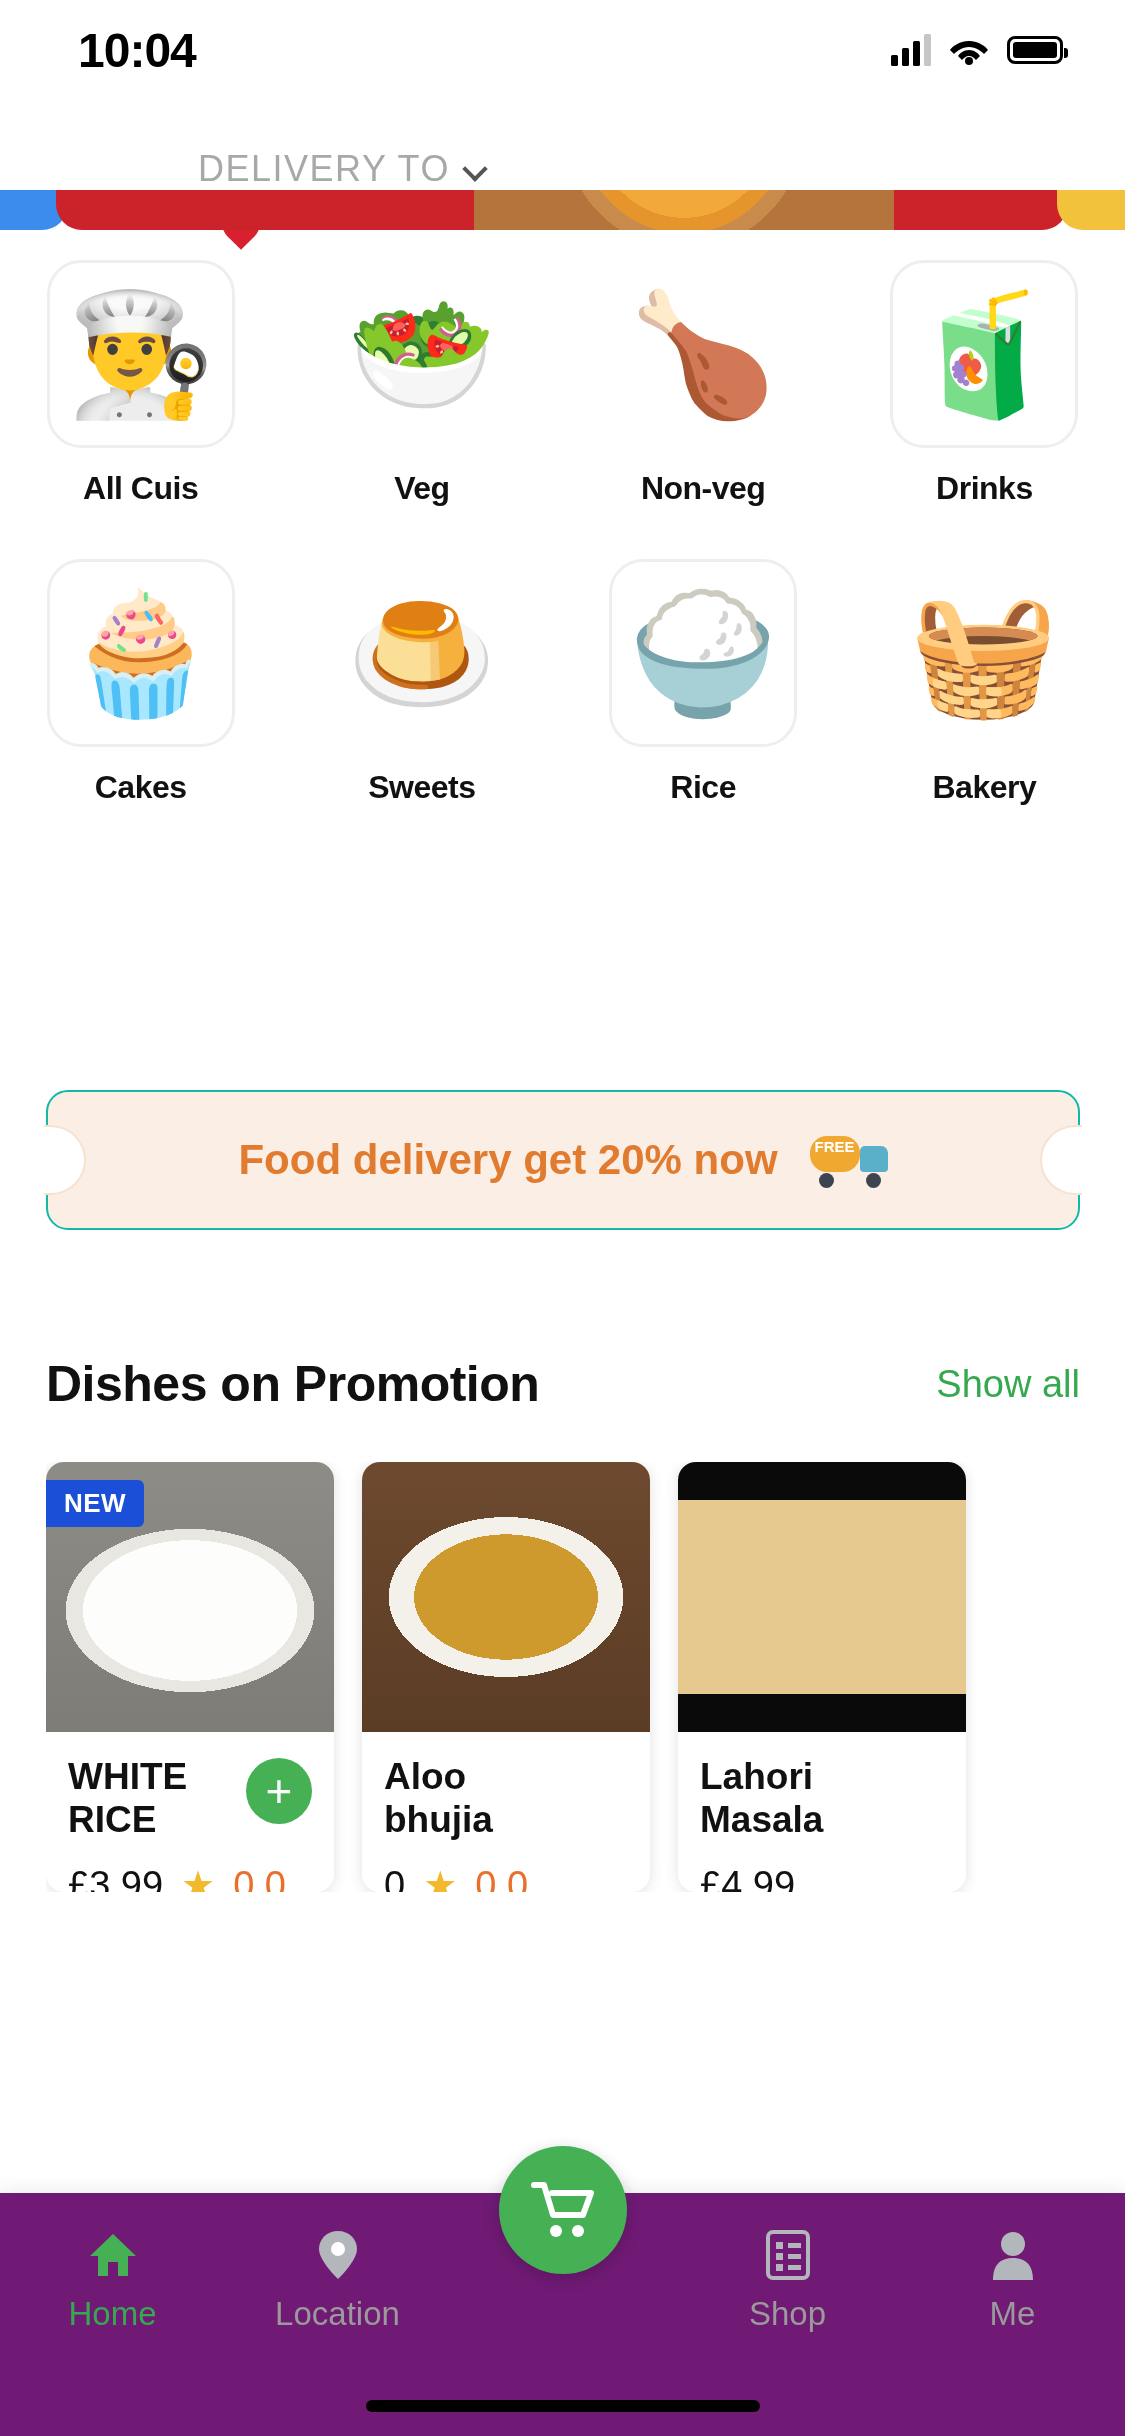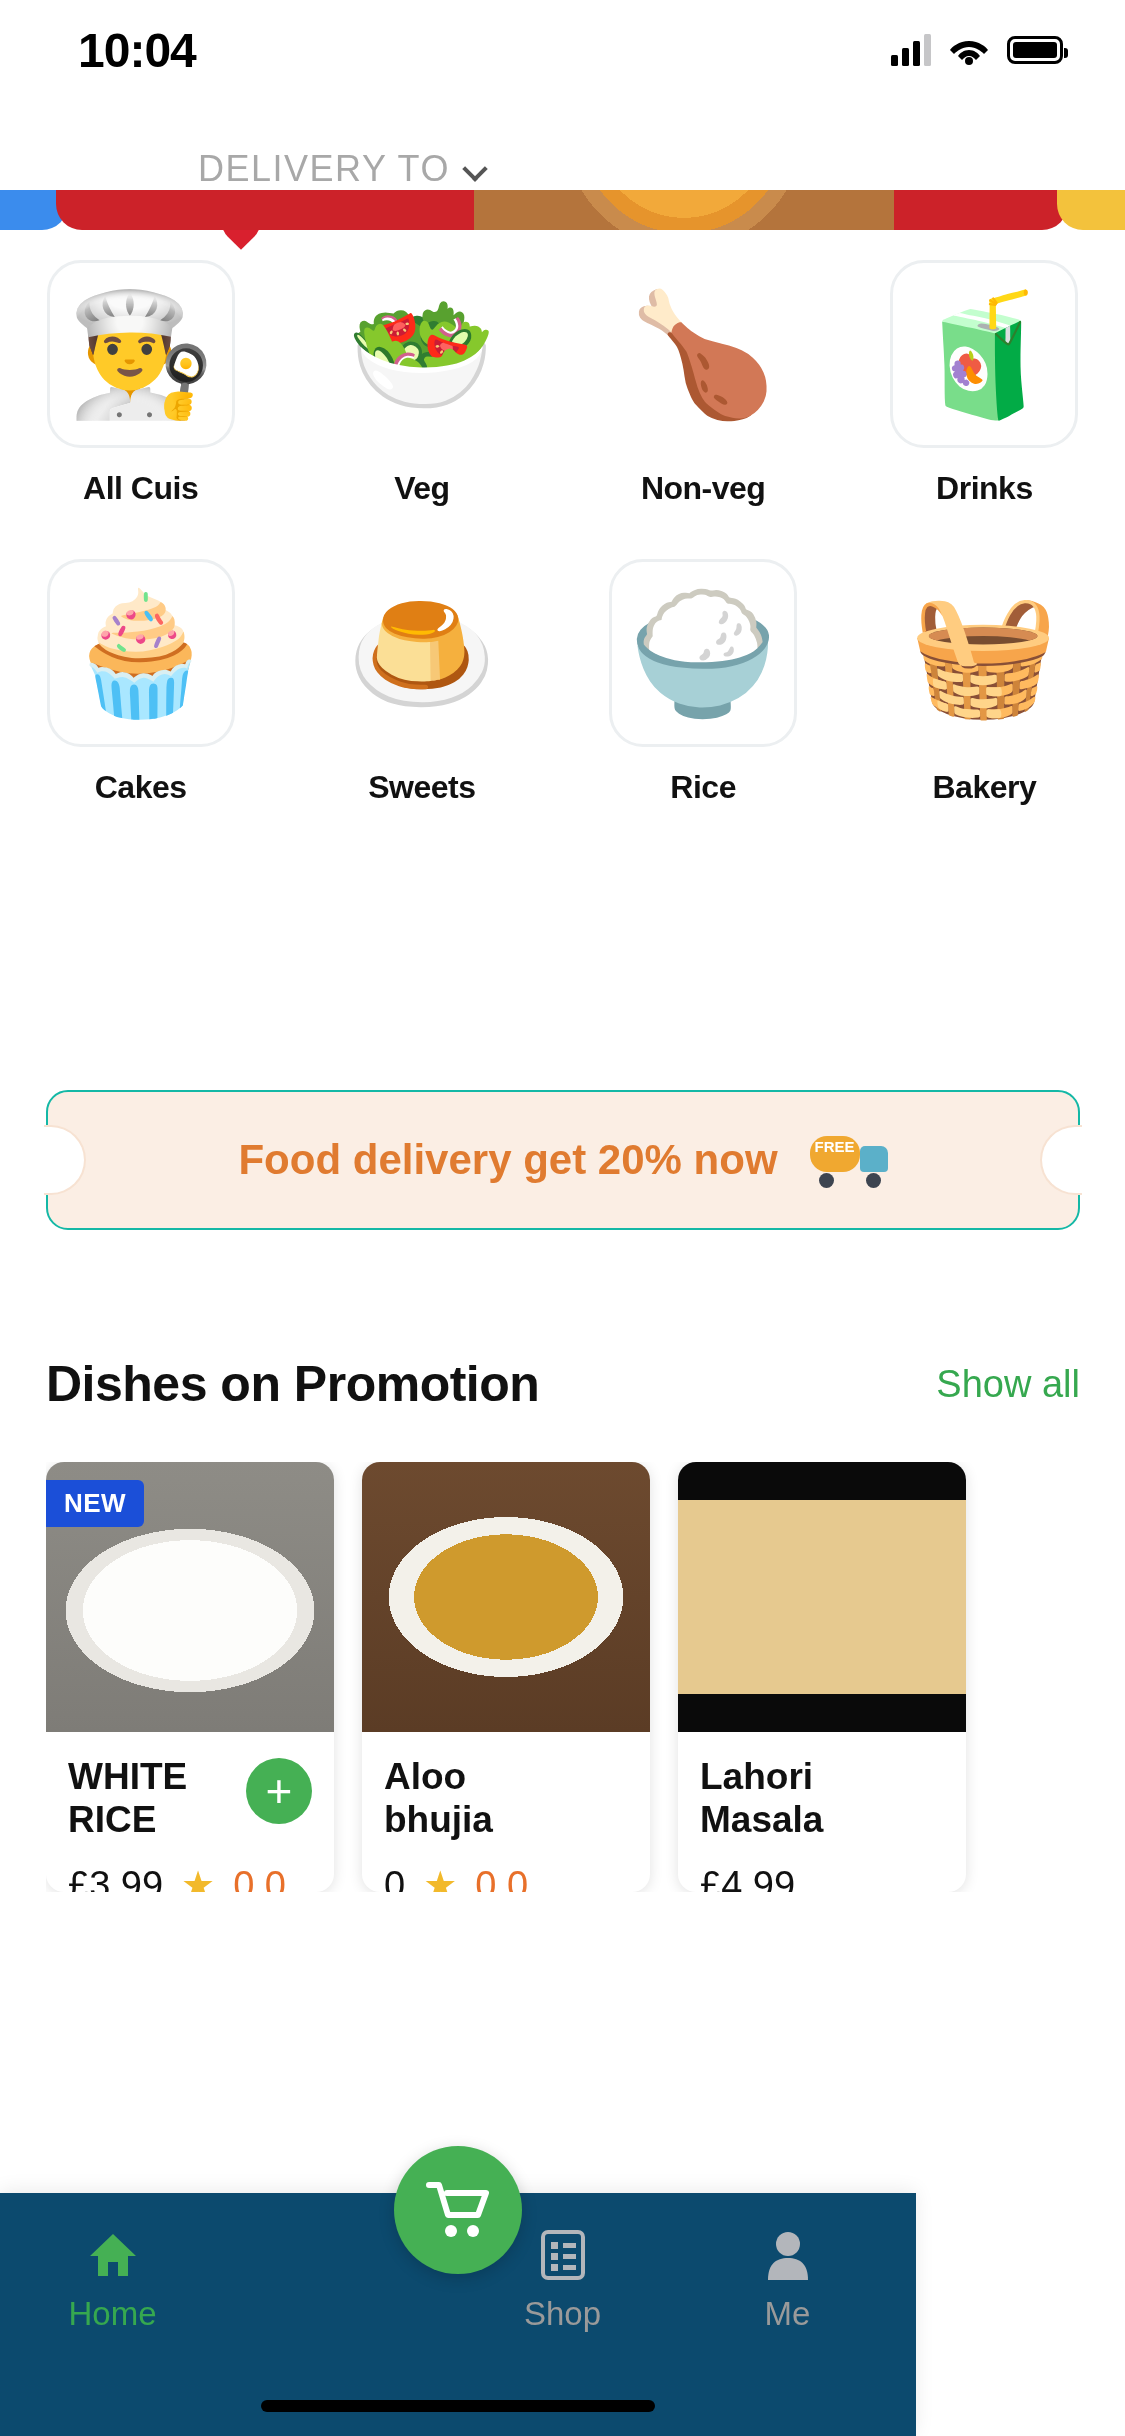--- a/index.html
+++ b/index.html
@@ -186,22 +186,22 @@
   .rating{ font-size:38px; color:#e8702a; }
   .add-btn{
     position:absolute; right:22px; top:296px;
     width:66px; height:66px; border-radius:50%; background:#45b054;
     display:flex; align-items:center; justify-content:center;
     color:#fff; font-size:46px; line-height:1; font-weight:300;
   }
 
   
   .tabbar{
-    position:absolute; bottom:0; left:0; width:916px; height:243px;
-    background:#0c4a6e; box-shadow:0 -3px 18px rgba(0,0,0,.08);
+    position:absolute; bottom:0; left:0; width:1125px; height:243px;
+    background:#701a75; box-shadow:0 -3px 18px rgba(0,0,0,.08);
   }
   .tabs{
     position:absolute; top:0; left:0; width:1125px; height:175px;
     display:grid; grid-template-columns:repeat(5,1fr); align-items:center;
   }
   .tab{ display:flex; flex-direction:column; align-items:center; gap:14px; }
   .tab-ico{ width:52px; height:52px; display:flex; align-items:center; justify-content:center; }
   .tab-lbl{ font-size:33px; color:#9a9a9a; }
   .tab.active .tab-lbl{ color:#36a84f; }
   .fab{
@@ -383,20 +383,29 @@
 
     <div class="tab active">
       <span class="tab-ico">
         <svg width="50" height="46" viewBox="0 0 50 46">
             <path d="M25 2 L48 24 H40 V44 H30 V30 H20 V44 H10 V24 H2 Z" fill="#45b054"></path>
           </svg>
       </span>
       <span class="tab-lbl">Home</span>
     </div>
 
+    <div class="tab">
+      <span class="tab-ico">
+        <svg width="40" height="50" viewBox="0 0 40 50">
+            <path d="M20 1 C9 1 1 9 1 19 C1 31 20 49 20 49 S39 31 39 19 C39 9 31 1 20 1Z" fill="#b3b6bb"></path>
+            <circle cx="20" cy="19" r="7" fill="#fff"></circle>
+          </svg>
+      </span>
+      <span class="tab-lbl">Location</span>
+    </div>
 
     <div class="tab"></div>
 
     <div class="tab">
       <span class="tab-ico">
         <svg width="44" height="50" viewBox="0 0 44 50">
           <rect x="2" y="2" width="40" height="46" rx="5" fill="none" stroke="#b3b6bb" stroke-width="4"></rect>
           <rect x="10" y="12" width="7" height="7" fill="#b3b6bb"></rect>
             <rect x="22" y="13" width="13" height="5" fill="#b3b6bb"></rect>
           <rect x="10" y="23" width="7" height="7" fill="#b3b6bb"></rect>

